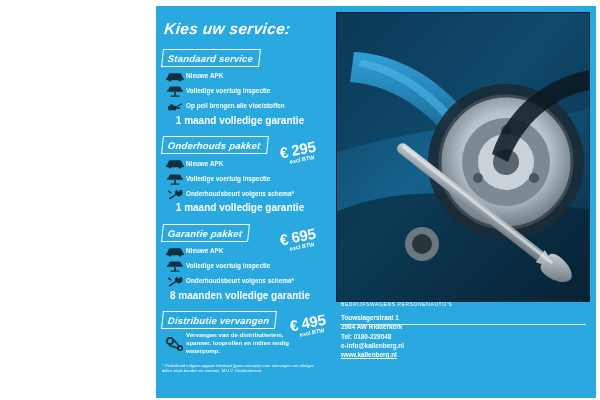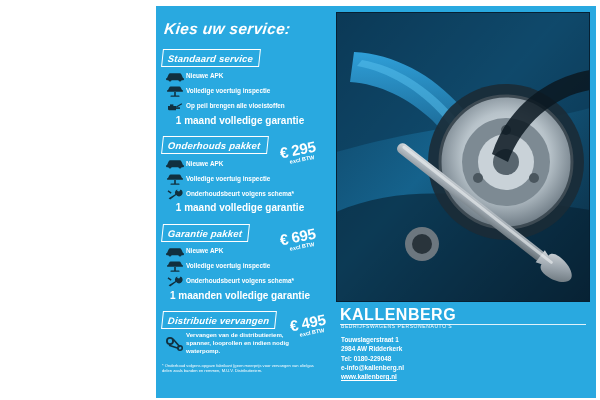--- a/index.html
+++ b/index.html
@@ -322,21 +322,21 @@
           <div class="row">
             <span class="row-icon">
               <svg class="mini-icon" width="20" height="12" viewBox="0 0 20 12">
                   <path d="M13.5 1.2a3.6 3.6 0 00-3.3 5l-6.6 4 1.6 1.4 6-4.6a3.6 3.6 0 104.5-5.4l-1.6 1.9-1.7-.4-.4-1.6 1.5-.3z" fill="#11303f"></path>
                   <path d="M3.4 2.2l3.2 2.3-.8 1.2-3.2-2.3z" fill="#11303f"></path>
                 </svg>
             </span>
             <span class="row-text">Onderhoudsbeurt volgens schema*</span>
           </div>
         </div>
-        <div class="guarantee">1 maanden volledige garantie</div>
+        <div class="guarantee">8 maanden volledige garantie</div>
       </div>
 
       <div class="section">
         <div class="sec-head">Distributie vervangen</div>
         <div class="price" style="left:128px; top:4px;">
           <span class="amount">€ 495</span>
           <span class="btw">excl BTW</span>
         </div>
         <div style="position:relative;">
           <span style="position:absolute; left:2px; top:4px;">
@@ -404,21 +404,20 @@
         </g>
 
         <circle cx="86" cy="232" r="17" fill="#6c777f"></circle>
         <circle cx="86" cy="232" r="10" fill="#29343b"></circle>
 
         <rect x="0" y="0" width="254" height="290" fill="none" stroke="#062033" stroke-width="2"></rect>
       </svg>
     </div>
 
     <div class="logo-block">
-      <div class="logo-name">KALLENBERG</div>
       <div class="logo-rule"></div>
       <div class="logo-sub">BEDRIJFSWAGENS  PERSONENAUTO'S</div>
       <div class="addr">
         <div>Touwslagerstraat 1</div>
         <div>2984 AW Ridderkerk</div>
         <div>Tel: 0180-229048</div>
         <div class="mail">e-info@kallenberg.nl</div>
         <div class="web">www.kallenberg.nl</div>
       </div>
     </div>

